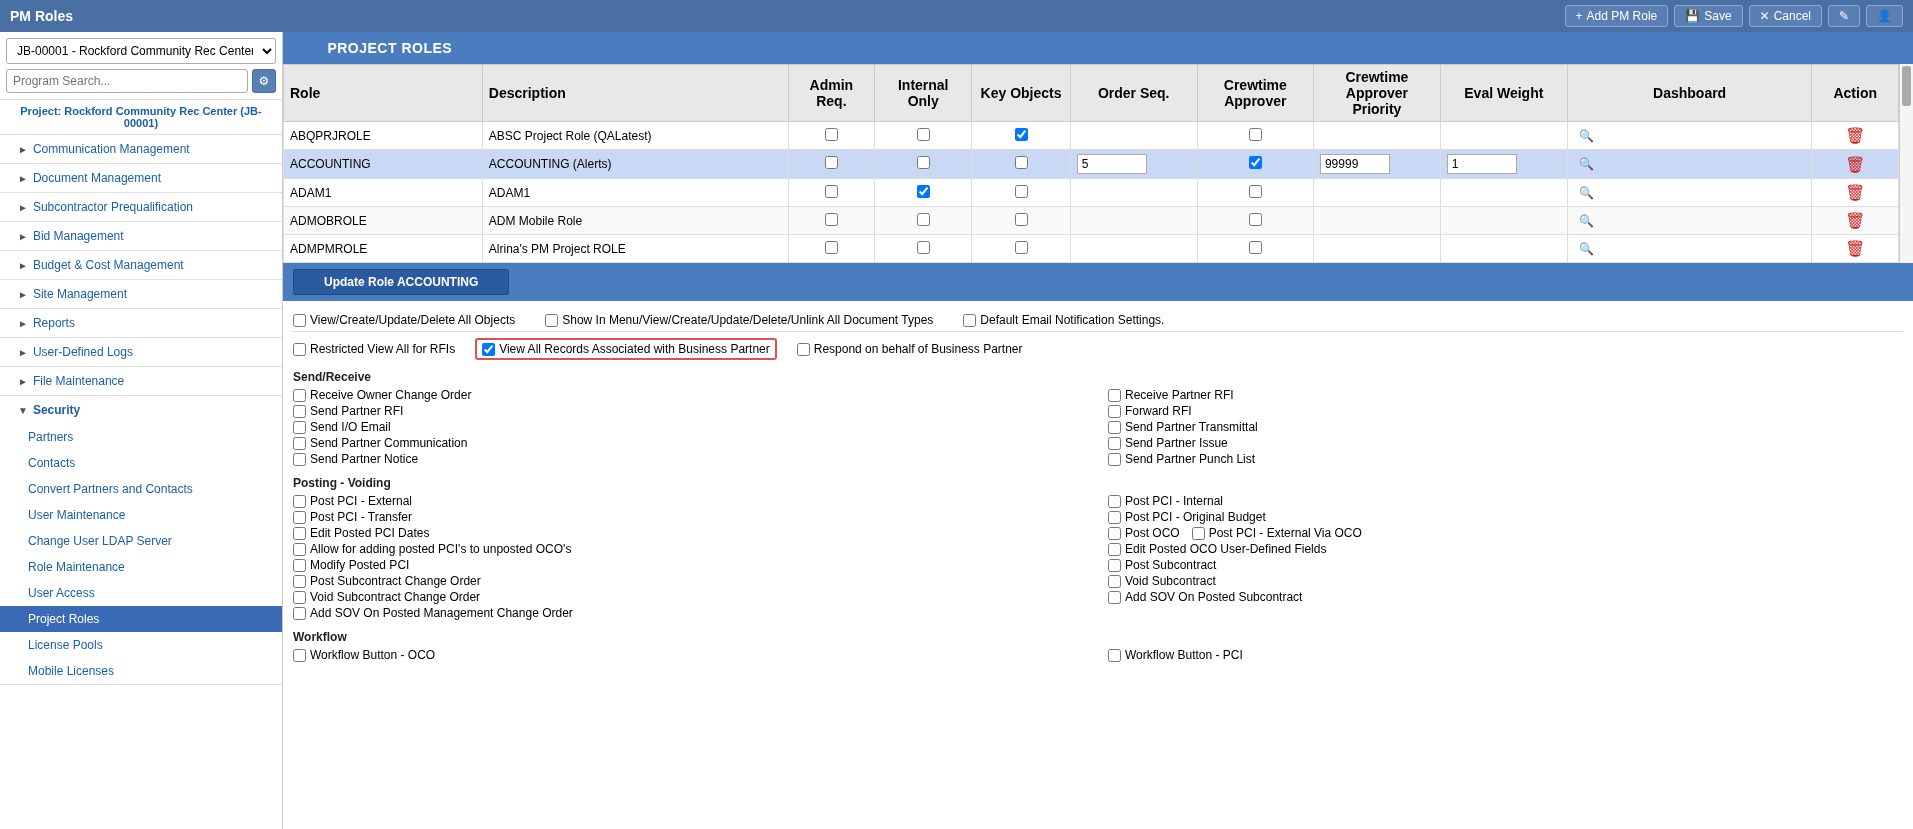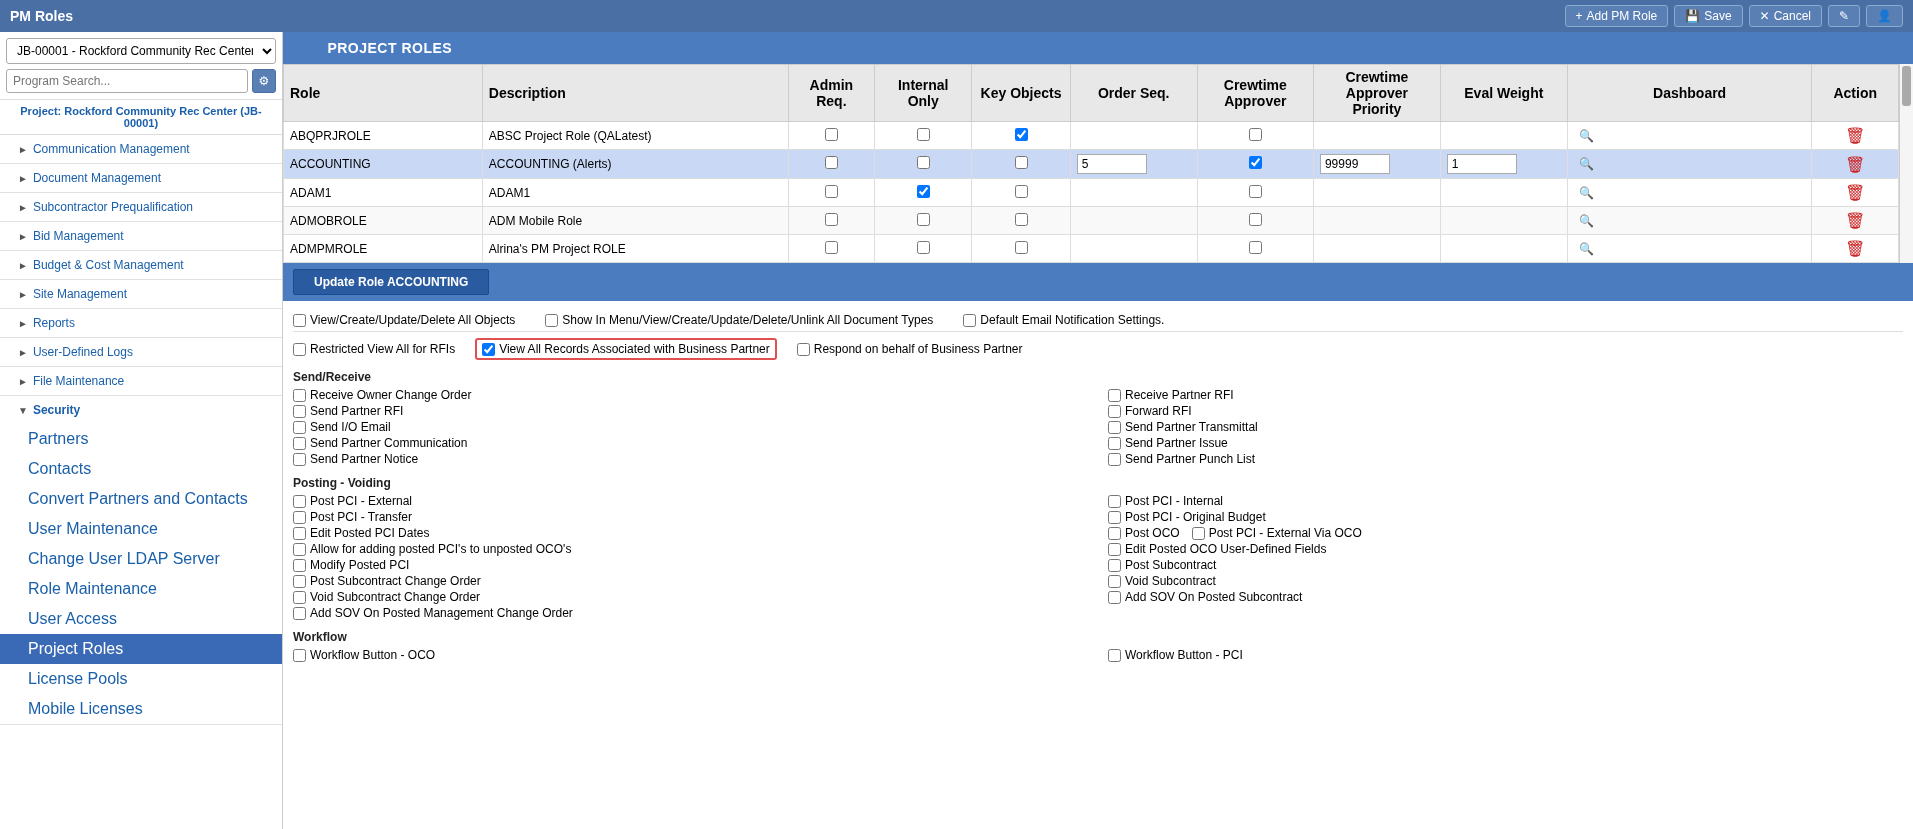--- a/index.html
+++ b/index.html
@@ -95,21 +95,21 @@
       display: flex;
       align-items: center;
       gap: 5px;
       font-size: 12px;
     }
     .nav-item .arrow { font-size: 10px; color: #555; }
     .nav-sub-item {
       padding: 6px 10px 6px 28px;
       color: #1a5faa;
       cursor: pointer;
-      font-size: 16px;
+      font-size: 12px;
     }
     .nav-sub-item.active { background: #3a6ab5; color: white; }
 
     
     .main-content {
       flex: 1;
       display: flex;
       flex-direction: column;
       overflow: hidden;
       background: white;
@@ -148,21 +148,21 @@
     input[type="checkbox"] { cursor: pointer; }
 
     .update-role-bar {
       background: #4a7cbf;
       padding: 6px 10px;
     }
     .update-role-btn {
       background: #2a5a9f;
       color: white;
       border: 1px solid #1a4a8f;
-      padding: 5px 20px;
+      padding: 5px 30px;
       font-size: 12px;
       font-weight: bold;
       cursor: pointer;
       border-radius: 2px;
     }
 
     .permissions-area {
       flex: 1;
       overflow-y: auto;
       padding: 8px 10px;

